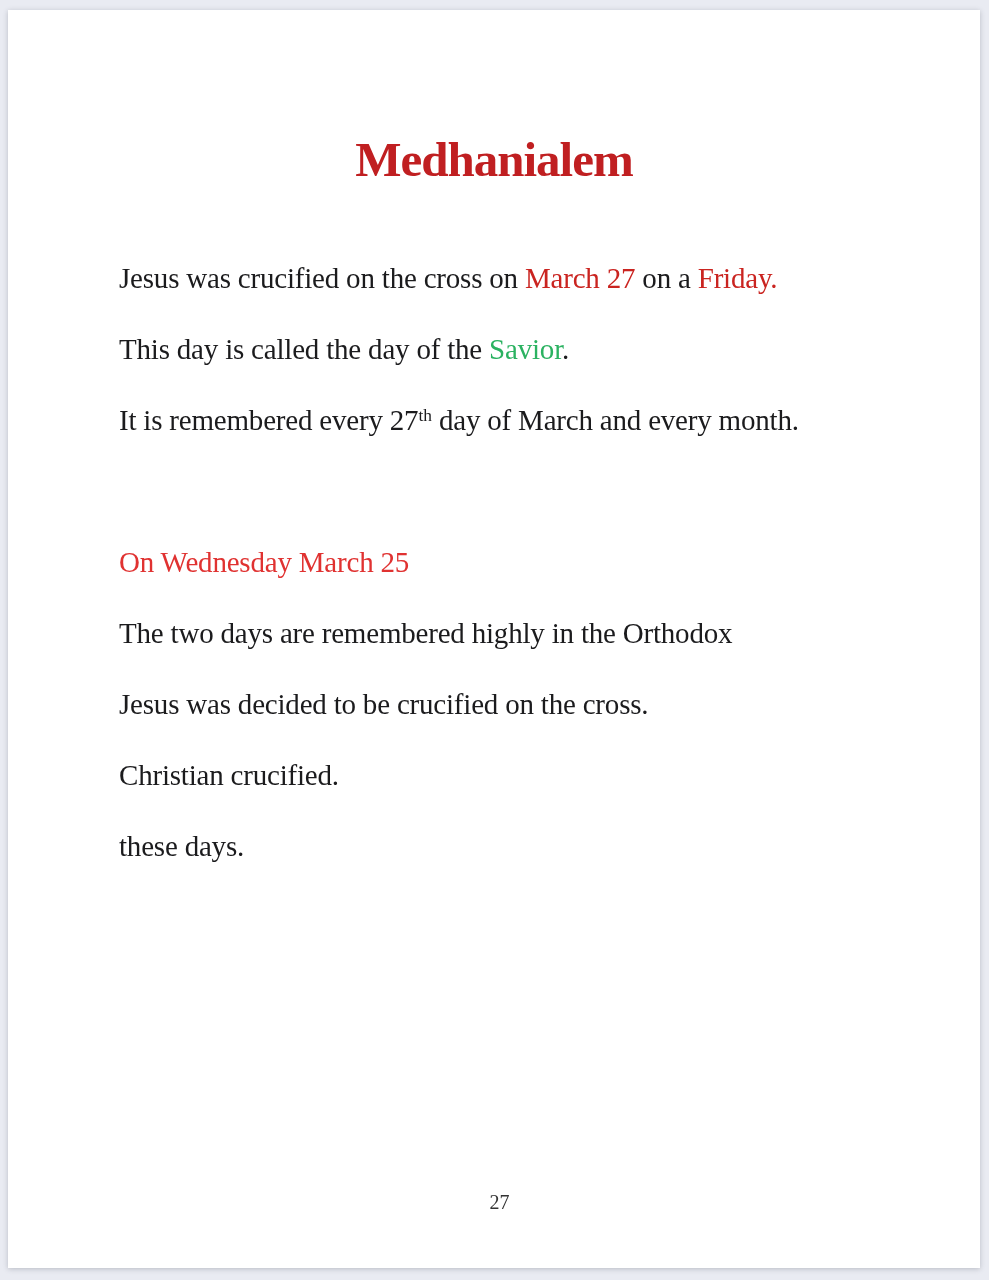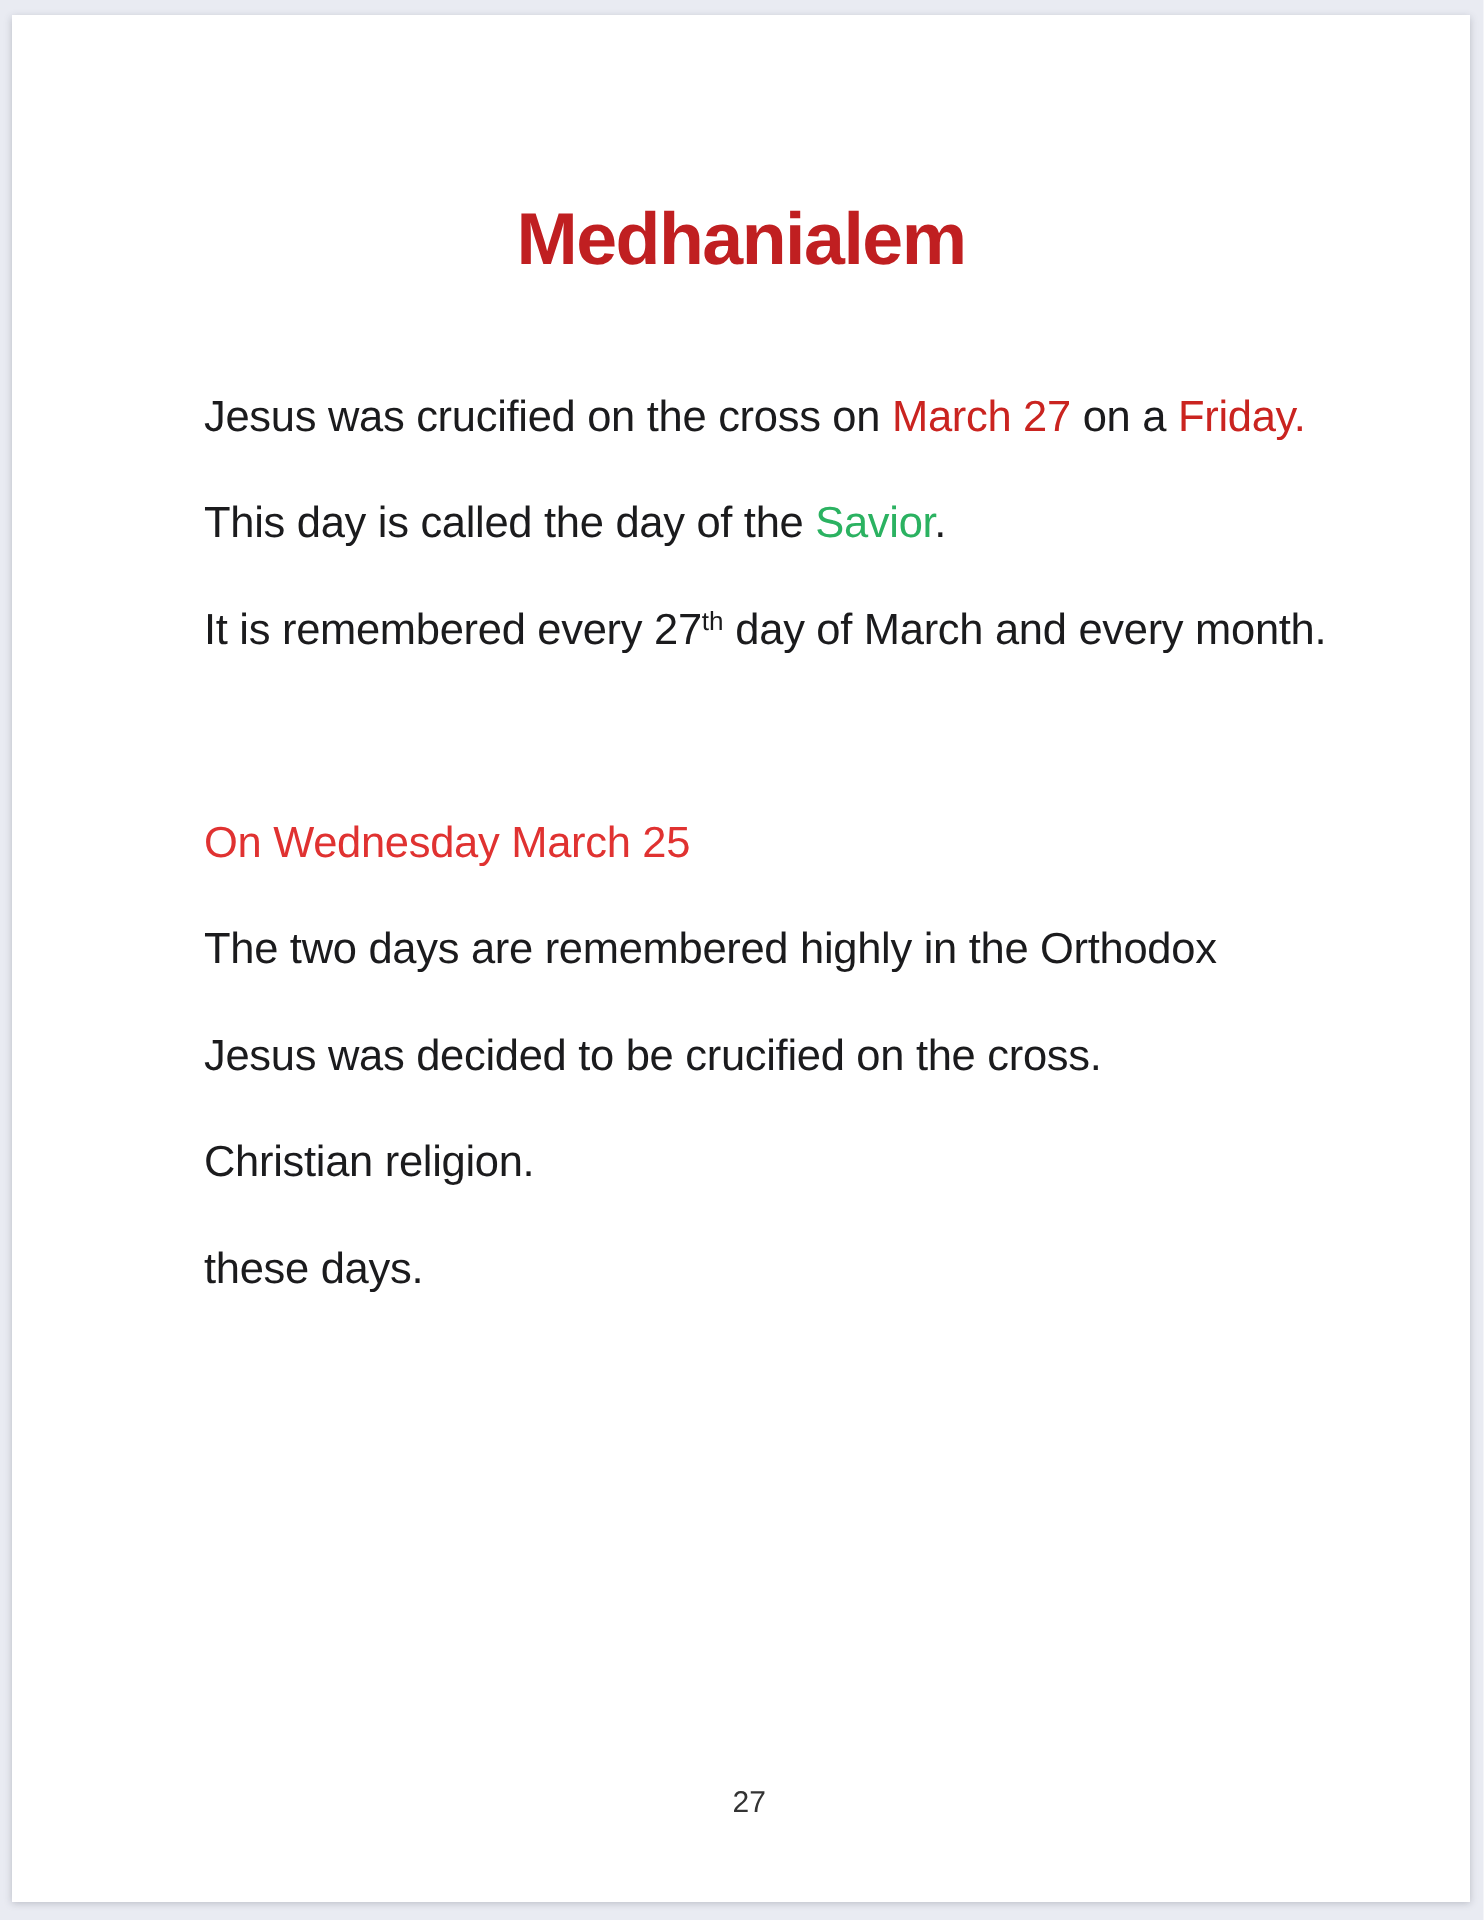--- a/index.html
+++ b/index.html
@@ -15,38 +15,39 @@
     overflow: hidden;
   }
   .page {
     position: absolute;
     left: 8px;
     top: 10px;
     width: 972px;
     height: 1258px;
     background: var(--page-bg, #ffffff);
     box-shadow: 0 1px 5px rgba(60, 64, 80, 0.28);
+    font-family: Liberation Serif, serif;
   }
   .title {
     position: absolute;
     top: 118px;
     left: 0;
     width: 100%;
     margin: 0;
     text-align: center;
     font-size: 49px;
     line-height: 64px;
     font-weight: bold;
     letter-spacing: -1px;
     color: var(--title-red, #c01f21);
   }
   .content {
     position: absolute;
     top: 233px;
-    left: 128px;
+    left: 111px;
     right: 60px;
     font-size: 29px;
     letter-spacing: -0.2px;
     color: var(--text, #1b1b1d);
   }
   .line {
     height: 71px;
     line-height: 71px;
     white-space: nowrap;
   }
@@ -102,21 +103,21 @@
 
     <div class="line">
       <span>The two days are remembered highly in the Orthodox</span>
     </div>
 
     <div class="line">
       <span>Jesus was decided to be crucified on the cross.</span>
     </div>
 
     <div class="line">
-      <span>Christian religion.</span>
+      <span>Christian crucified.</span>
     </div>
 
 
     <div class="line">
       <span>these days.</span>
     </div>
 
 
   </div>
 

